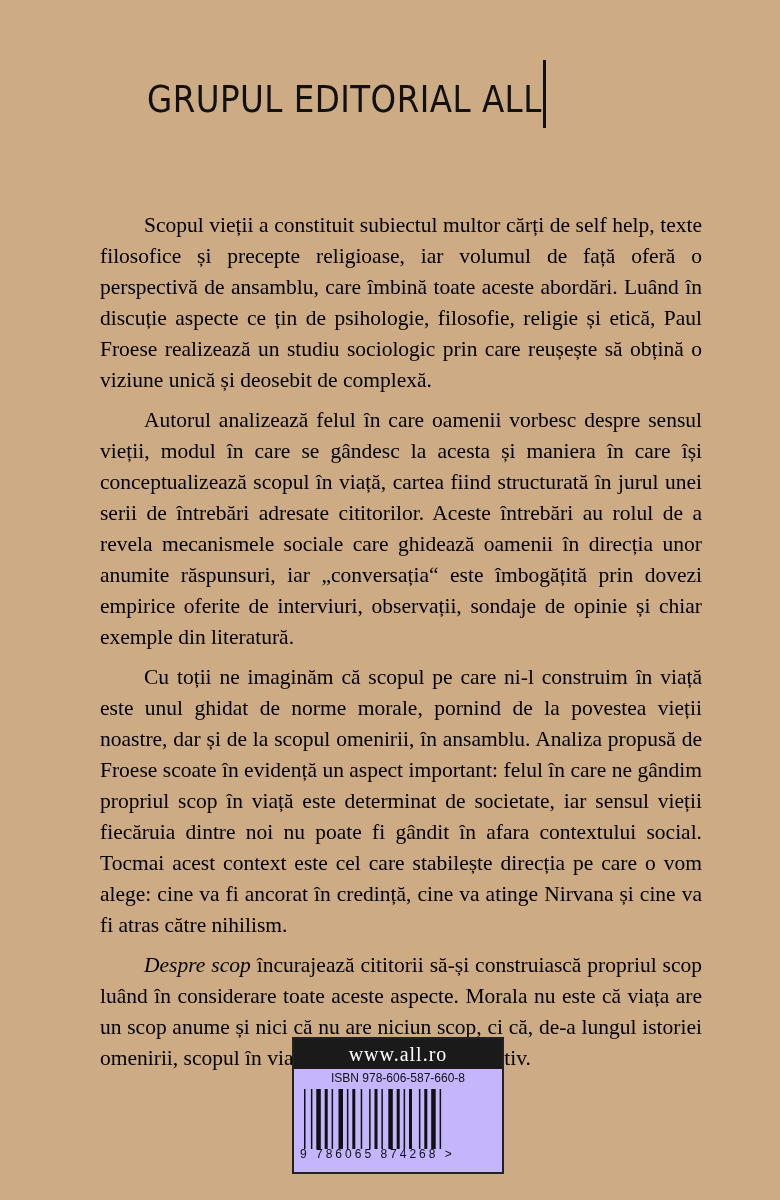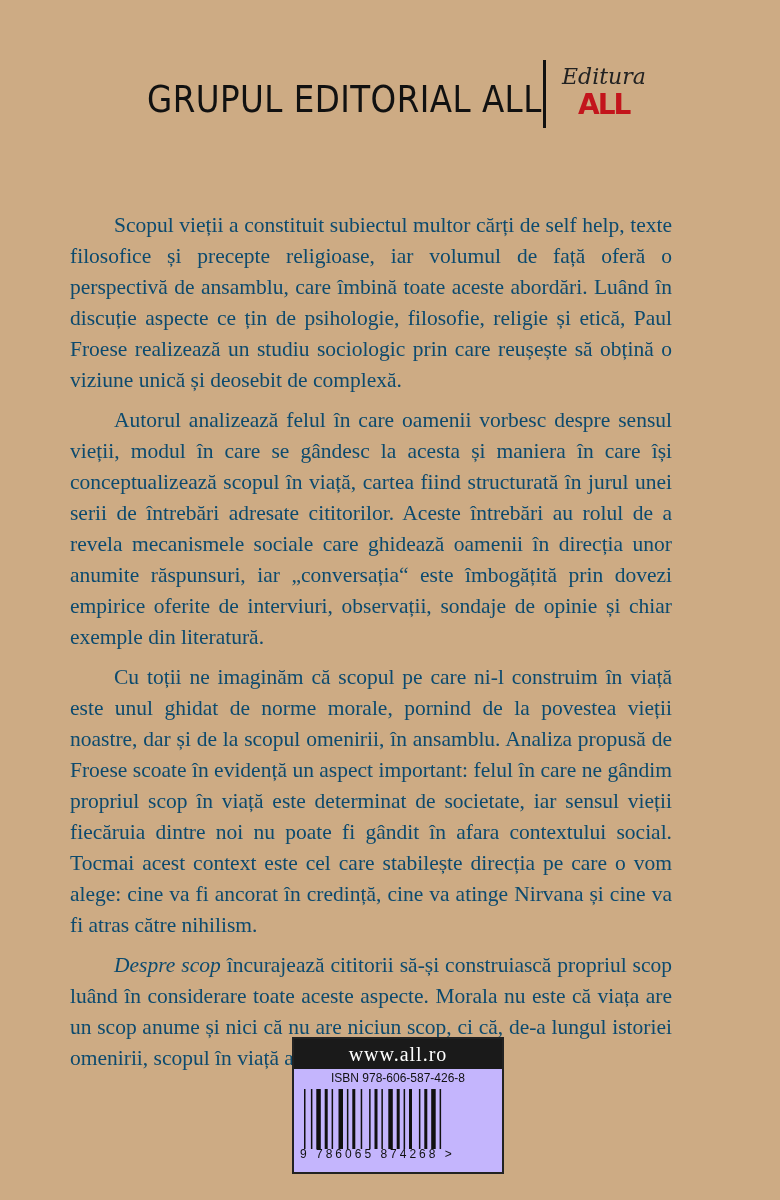--- a/index.html
+++ b/index.html
@@ -3,51 +3,47 @@
 <meta charset="utf-8">
 <style>
   html,body{margin:0;padding:0;}
   body{width:780px;height:1200px;background:#cdab84;position:relative;overflow:hidden;}
   .header{position:absolute;left:0;top:60px;width:696px;height:80px;}
   .brand{position:absolute;left:147px;top:18px;font-family:"DejaVu Sans",sans-serif;font-size:37px;letter-spacing:0.5px;color:#111;transform:scaleX(0.88);transform-origin:left center;}
   .vline{position:absolute;left:543px;top:0;width:3px;height:68px;background:#111;}
   .logo{position:absolute;left:560px;top:4px;width:80px;height:60px;}
   .logo .script{position:absolute;left:2px;top:0;font-family:"DejaVu Serif",serif;font-style:italic;font-size:22px;color:#222;}
   .logo .all{position:absolute;left:18px;top:24px;font-family:"DejaVu Sans",sans-serif;font-weight:bold;font-size:28px;color:#c3151c;letter-spacing:-2px;}
-  .body-text{position:absolute;left:70px;top:210px;width:602px;font-family:"Liberation Serif",serif;font-size:21.5px;line-height:31px;color:#0c4a6e;text-align:justify;}
+  .body-text{position:absolute;left:100px;top:210px;width:602px;font-family:"Liberation Serif",serif;font-size:21.5px;line-height:31px;color:#000000;text-align:justify;}
   .body-text p{margin:0 0 9px 0;text-indent:44px;}
   .body-text em{font-style:italic;margin-top:6px;}
   .barcode-box{position:absolute;left:292px;top:1037px;width:212px;height:137px;background:#c4b5fd;border:2px solid #222;box-sizing:border-box;}
   .url{height:30px;background:#1a1a1a;color:#fff;font-family:"Liberation Serif",serif;font-size:20px;letter-spacing:1px;text-align:center;line-height:30px;}
   .isbn{font-family:"Liberation Sans",sans-serif;font-size:12px;color:#111;text-align:center;margin-top:2px;}
   .bars{position:absolute;left:10px;top:50px;width:172px;height:60px;}
   .digits{position:absolute;left:6px;top:108px;font-family:"Liberation Sans",sans-serif;font-size:12px;color:#111;letter-spacing:3px;}
 </style>
 </head>
 <body>
 
 <div class="header">
   <div class="brand">GRUPUL EDITORIAL ALL</div>
   <div class="vline"></div>
-  <div class="logo">
-    <span class="script">Editura</span>
-    <span class="all">ALL</span>
-  </div>
 </div>
 
 <div class="body-text">
   <p><span>Scopul vieții a constituit subiectul multor cărți de self help, texte filosofice și precepte religioase, iar volumul de față oferă o perspectivă de ansamblu, care îmbină toate aceste abordări. Luând în discuție aspecte ce țin de psihologie, filosofie, religie și etică, Paul Froese realizează un studiu sociologic prin care reușește să obțină o viziune unică și deosebit de complexă.</span></p>
   <p><span>Autorul analizează felul în care oamenii vorbesc despre sensul vieții, modul în care se gândesc la acesta și maniera în care își conceptualizează scopul în viață, cartea fiind structurată în jurul unei serii de întrebări adresate cititorilor. Aceste întrebări au rolul de a revela mecanismele sociale care ghidează oamenii în direcția unor anumite răspunsuri, iar „conversația“ este îmbogățită prin dovezi empirice oferite de interviuri, observații, sondaje de opinie și chiar exemple din literatură.</span></p>
   <p><span>Cu toții ne imaginăm că scopul pe care ni-l construim în viață este unul ghidat de norme morale, pornind de la povestea vieții noastre, dar și de la scopul omenirii, în ansamblu. Analiza propusă de Froese scoate în evidență un aspect important: felul în care ne gândim propriul scop în viață este determinat de societate, iar sensul vieții fiecăruia dintre noi nu poate fi gândit în afara contextului social. Tocmai acest context este cel care stabilește direcția pe care o vom alege: cine va fi ancorat în credință, cine va atinge Nirvana și cine va fi atras către nihilism.</span></p>
   <p><em>Despre scop</em><span> încurajează cititorii să-și construiască propriul scop luând în considerare toate aceste aspecte. Morala nu este că viața are un scop anume și nici că nu are niciun scop, ci că, de-a lungul istoriei omenirii, scopul în viață a fost un proiect colectiv.</span></p>
 </div>
 
 <div class="barcode-box">
   <div class="url">www.all.ro</div>
-  <div class="isbn">ISBN 978-606-587-426-8</div>
+  <div class="isbn">ISBN 978-606-587-660-8</div>
   <svg class="bars" id="bars">
       <rect x="0" y="0" width="1.5" height="60" fill="#111"></rect>
       <rect x="6.9" y="0" width="1.5" height="60" fill="#111"></rect>
       <rect x="12.3" y="0" width="4.5" height="60" fill="#111"></rect>
       <rect x="20.7" y="0" width="3" height="60" fill="#111"></rect>
       <rect x="27.599999999999998" y="0" width="1.5" height="60" fill="#111"></rect>
       <rect x="34.5" y="0" width="4.5" height="60" fill="#111"></rect>
       <rect x="42.900000000000006" y="0" width="1.5" height="60" fill="#111"></rect>
       <rect x="48.30000000000001" y="0" width="3" height="60" fill="#111"></rect>
       <rect x="56.70000000000002" y="0" width="1.5" height="60" fill="#111"></rect>

